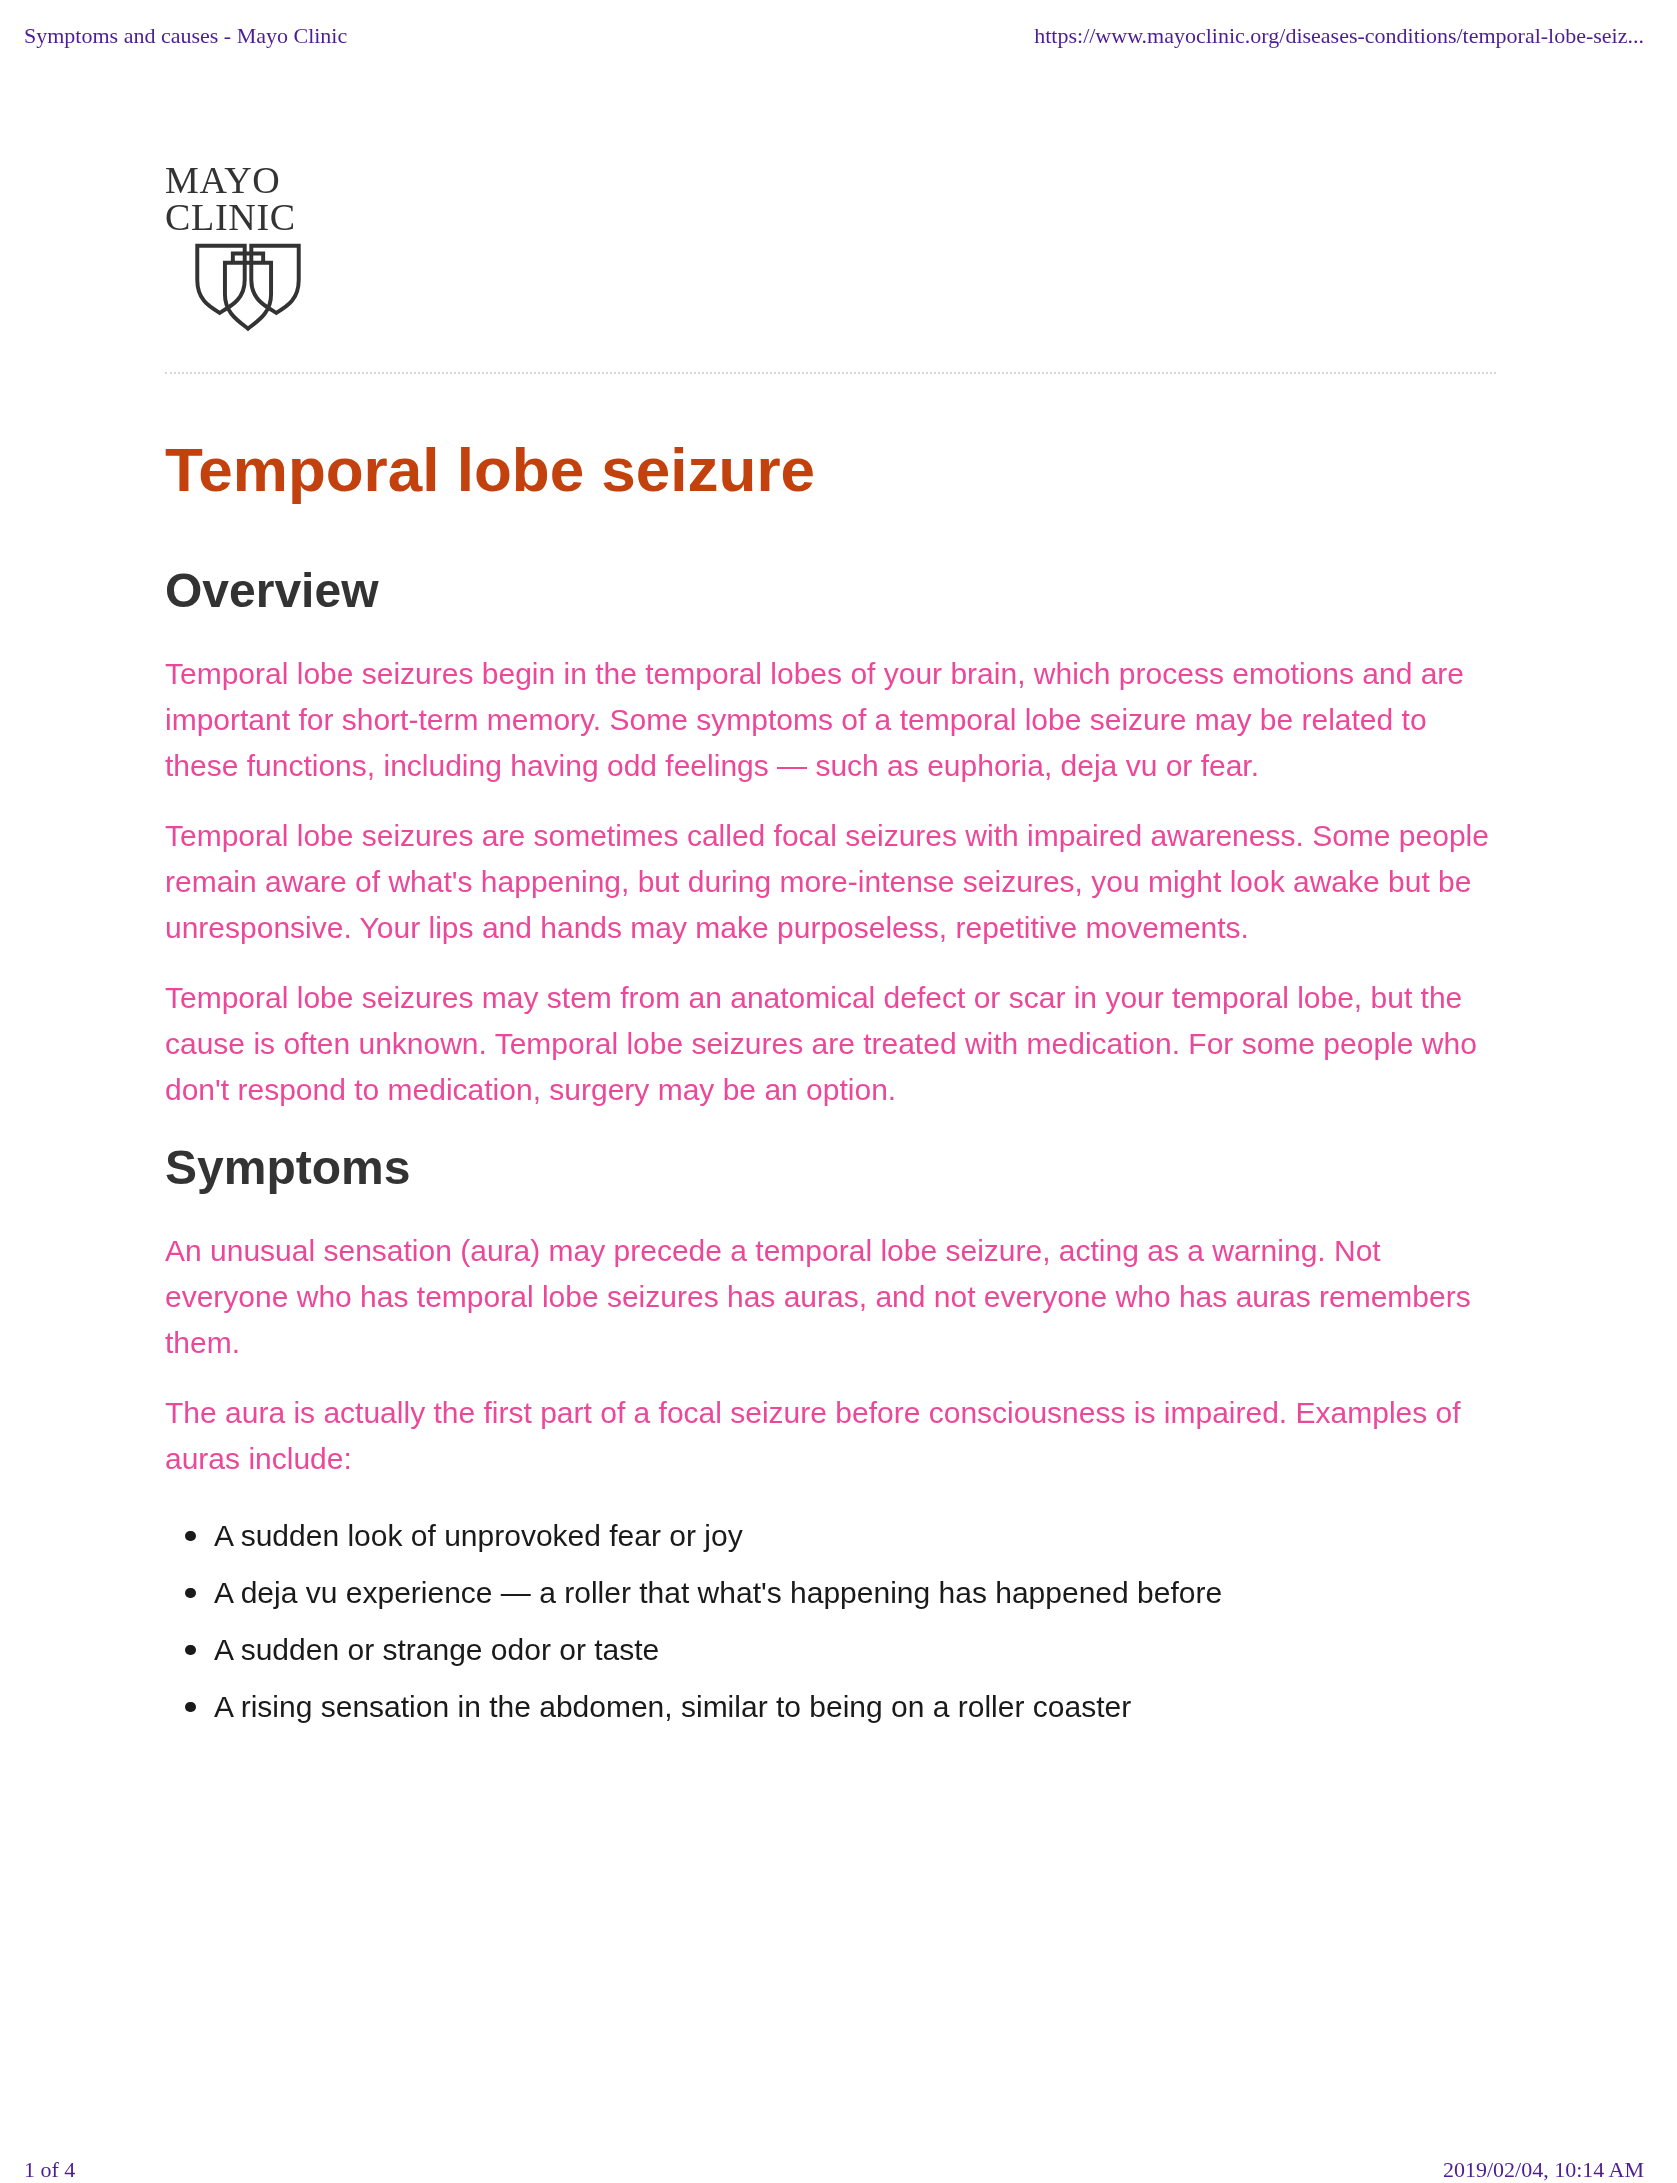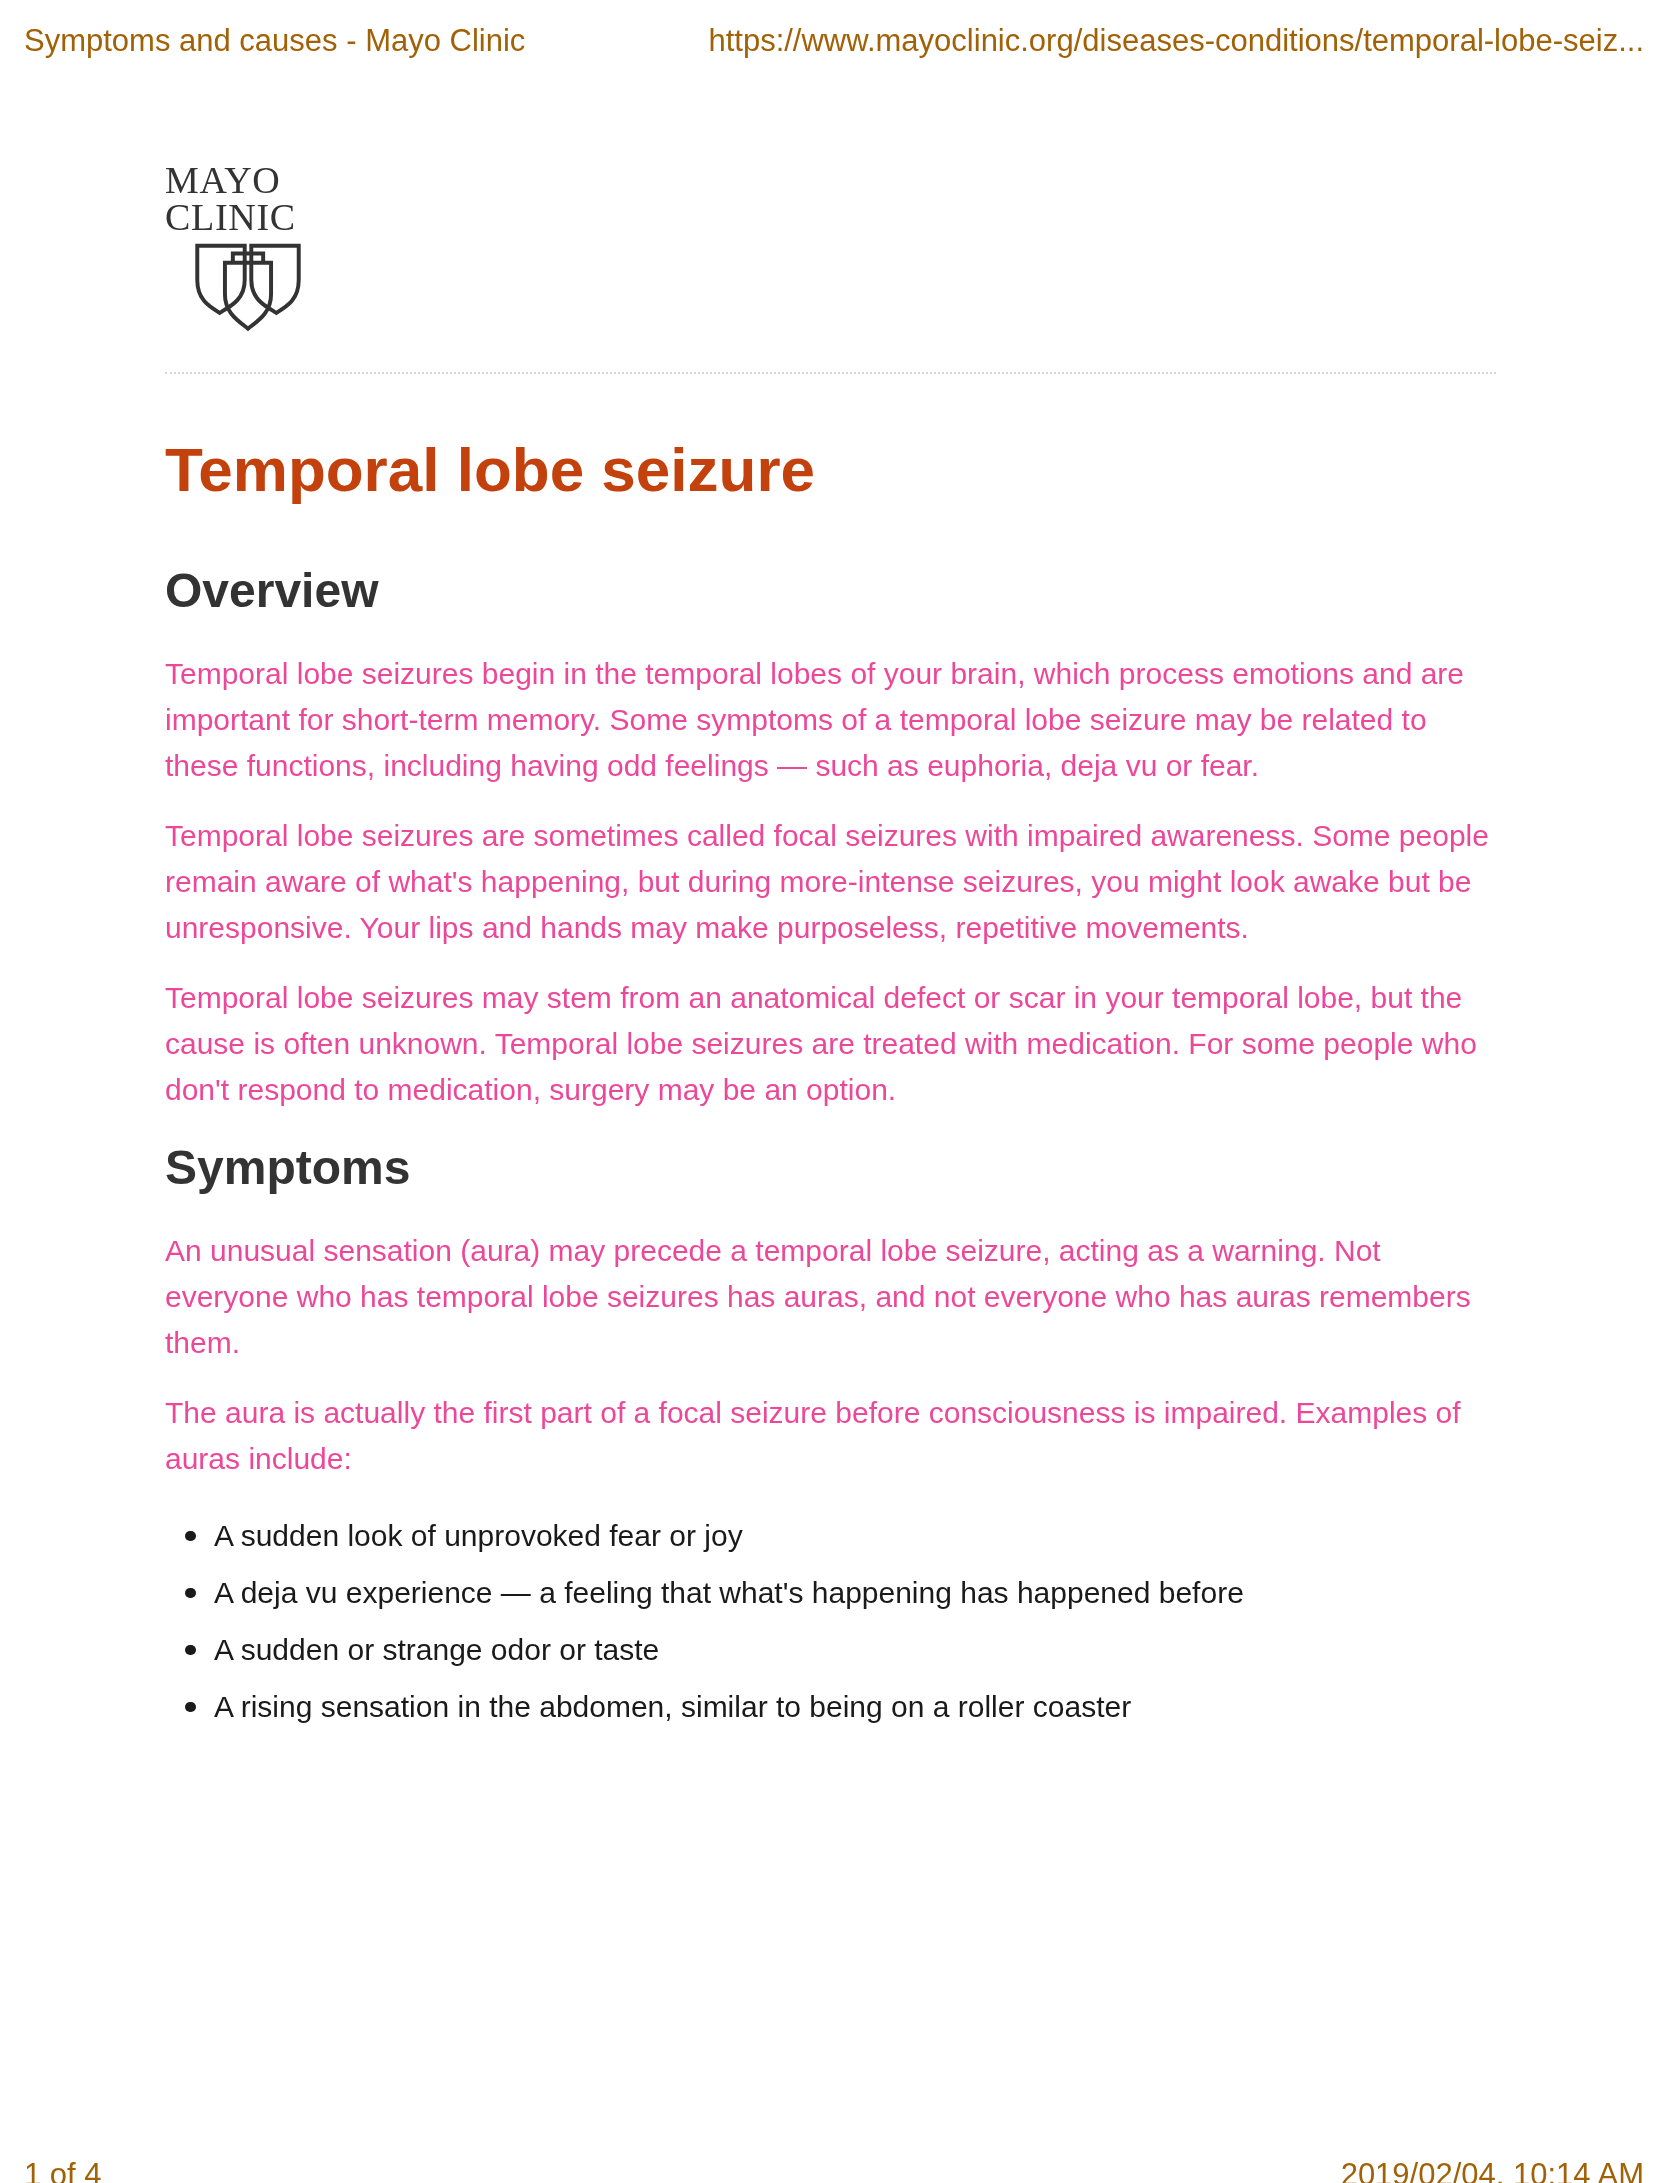--- a/index.html
+++ b/index.html
@@ -2,21 +2,21 @@
 <html style="font-size:10.6px"><head>
 <meta charset="utf-8">
 <style>
   html, body { margin: 0; padding: 0; background: #ffffff; }
   body {
     width: 1677px; height: 2183px; position: relative; overflow: hidden;
     font-family: "Liberation Sans", sans-serif; color: #1a1a1a;
   }
   .print-header, .print-footer {
     position: absolute; left: 0; right: 0;
-    font-family: Liberation Sans, sans-serif; font-size: 31px; color: #a16207;
+    font-family: Liberation Serif, serif; font-size: 22px; color: #4c1d95;
   }
   .print-header { top: 22.5px; height: 33px; }
   .print-footer { top: 2157px; height: 33px; }
   .ph-left { position: absolute; left: 24px; top: 0; white-space: nowrap; }
   .ph-right { position: absolute; right: 33px; top: 0; white-space: nowrap; }
 
   .logo {
     position: absolute; left: 165px; top: 162px; width: 165px; height: 179px;
     text-align: left;
   }
@@ -93,21 +93,21 @@
   <p class="body first">Temporal lobe seizures begin in the temporal lobes of your brain, which process emotions and are important for short-term memory. Some symptoms of a temporal lobe seizure may be related to these functions, including having odd feelings — such as euphoria, deja vu or fear.</p>
   <p class="body next">Temporal lobe seizures are sometimes called focal seizures with impaired awareness. Some people remain aware of what's happening, but during more-intense seizures, you might look awake but be unresponsive. Your lips and hands may make purposeless, repetitive movements.</p>
   <p class="body next">Temporal lobe seizures may stem from an anatomical defect or scar in your temporal lobe, but the cause is often unknown. Temporal lobe seizures are treated with medication. For some people who don't respond to medication, surgery may be an option.</p>
 
   <h2 class="section-title symptoms">Symptoms</h2>
   <p class="body first">An unusual sensation (aura) may precede a temporal lobe seizure, acting as a warning. Not everyone who has temporal lobe seizures has auras, and not everyone who has auras remembers them.</p>
   <p class="body next">The aura is actually the first part of a focal seizure before consciousness is impaired. Examples of auras include:</p>
 
   <ul class="aura-list">
     <li><span class="bullet"></span><span>A sudden look of unprovoked fear or joy</span></li>
-    <li><span class="bullet"></span><span>A deja vu experience — a feeling that what's happening has happened before</span></li>
+    <li><span class="bullet"></span><span>A deja vu experience — a roller that what's happening has happened before</span></li>
     <li><span class="bullet"></span><span>A sudden or strange odor or taste</span></li>
     <li><span class="bullet"></span><span>A rising sensation in the abdomen, similar to being on a roller coaster</span></li>
   </ul>
 
 </div>
 
 <div class="print-footer">
   <span class="ph-left">1 of 4</span>
   <span class="ph-right">2019/02/04, 10:14 AM</span>
 </div>

